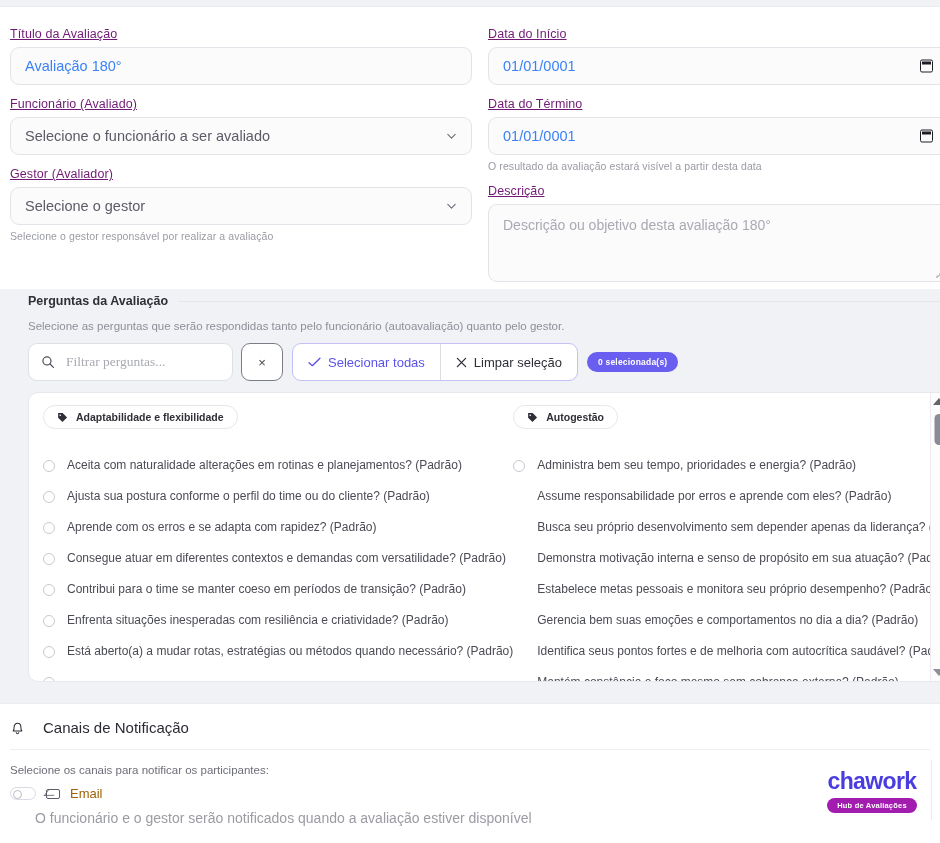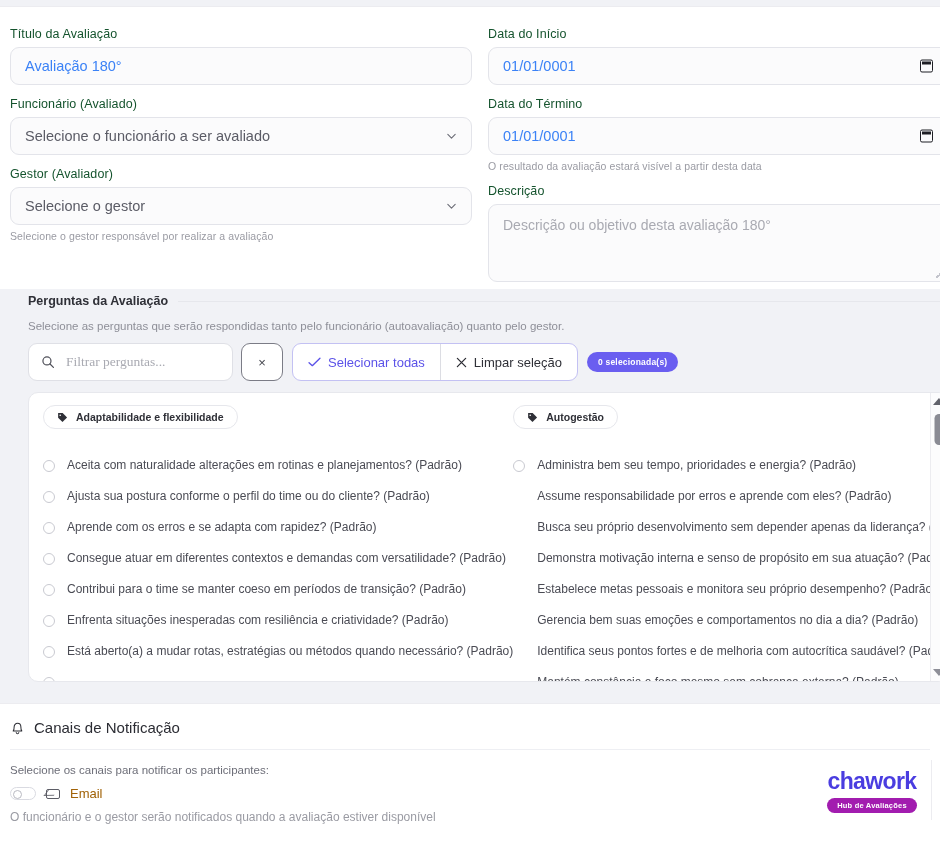--- a/index.html
+++ b/index.html
@@ -19,22 +19,22 @@
     border-top: 1px solid #ececf0;
   }
   .form-grid {
     display: grid;
     grid-template-columns: 462px 462px;
     column-gap: 16px;
     padding: 20px 10px 0 10px;
   }
   .field { margin-bottom: 12px; }
   .field-label {
-    font-size: 12.5px; color: #14532d; font-weight: 400;
-    margin-bottom: 6px; letter-spacing: .1px;
+    font-size: 12.5px; color: #701a75; font-weight: 400;
+    margin-bottom: 6px; letter-spacing: .1px; text-decoration: underline;
   }
   .control {
     position: relative;
     height: 38px;
     border: 1px solid #e3e4ea;
     border-radius: 9px;
     background: #fbfbfc;
     display: flex; align-items: center;
     padding: 0 14px;
     font-size: 14.5px;
@@ -143,21 +143,21 @@
     position:absolute; left:50%; transform:translateX(-50%);
     top:21px; width:9px; height:31px; border-radius:999px; background:#8a8b94;
   }
 
   
   .notif-card {
     position:absolute; left:0; top:703px; width:940px; height:140px;
     background:#fff; border-top:1px solid #ececf0;
   }
   .notif-head {
-    display:flex; align-items:center; gap:9px;
+    display:flex; align-items:center; gap:18px;
     padding: 15px 10px 0 10px;
   }
   .notif-title { font-size:15px; color:#2b2c33; }
   .notif-rule { margin: 13px 10px 0 10px; height:1px; background:#eeeff3; }
   .notif-sub { font-size:11.5px; color:#6d6e78; padding: 14px 10px 0 10px; }
   .toggle-row { display:flex; align-items:center; gap:10px; padding: 10px 10px 0 10px; }
   .switch {
     width:26px; height:13px; border:1px solid #d9dae1; border-radius:999px; background:#fff;
     position:relative; flex:none;
   }
@@ -165,21 +165,21 @@
     content:""; position:absolute; left:2px; top:2px; width:7px; height:7px;
     border-radius:50%; border:1px solid #b9bac2; background:#fff;
   }
   .mail-ico { width:14px; height:10px; border:1.3px solid #5c5d66; border-radius:2px; position:relative; }
   .mail-ico::after {
     content:""; position:absolute; left:1px; top:0px; width:9px; height:5px;
     border-left:1.3px solid #5c5d66; border-bottom:1.3px solid #5c5d66;
     transform: skewX(-38deg) rotate(-2deg); transform-origin: left top; opacity:.85;
   }
   .toggle-label { font-size:13px; color:#a16207; }
-  .notif-foot { font-size:12px; color:#9a9ba3; padding: 9px 10px 0 10px; }
+  .notif-foot { font-size:14px; color:#9a9ba3; padding: 9px 10px 0 22px; margin-left: 13px; }
 
   
   .brand {
     position:absolute; right:18px; top:770px; width:100px; text-align:center;
   }
   .brand-word {
     font-size:23px; font-weight:700; color:#4a3de0; letter-spacing:-.6px; line-height:1;
   }
   .brand-badge {
     margin-top:5px; display:inline-block; background:#a21caf; color:#fff;

